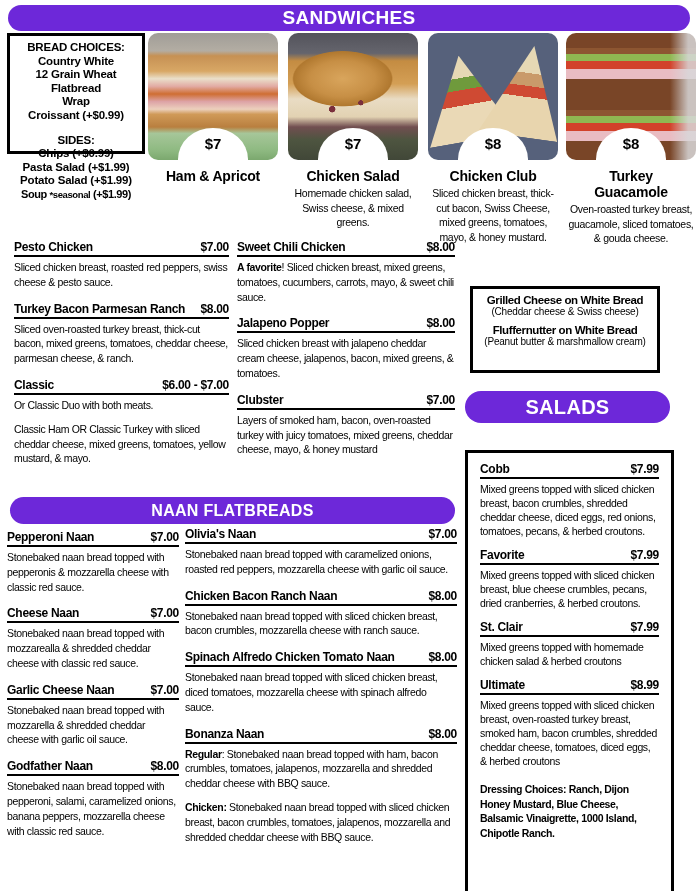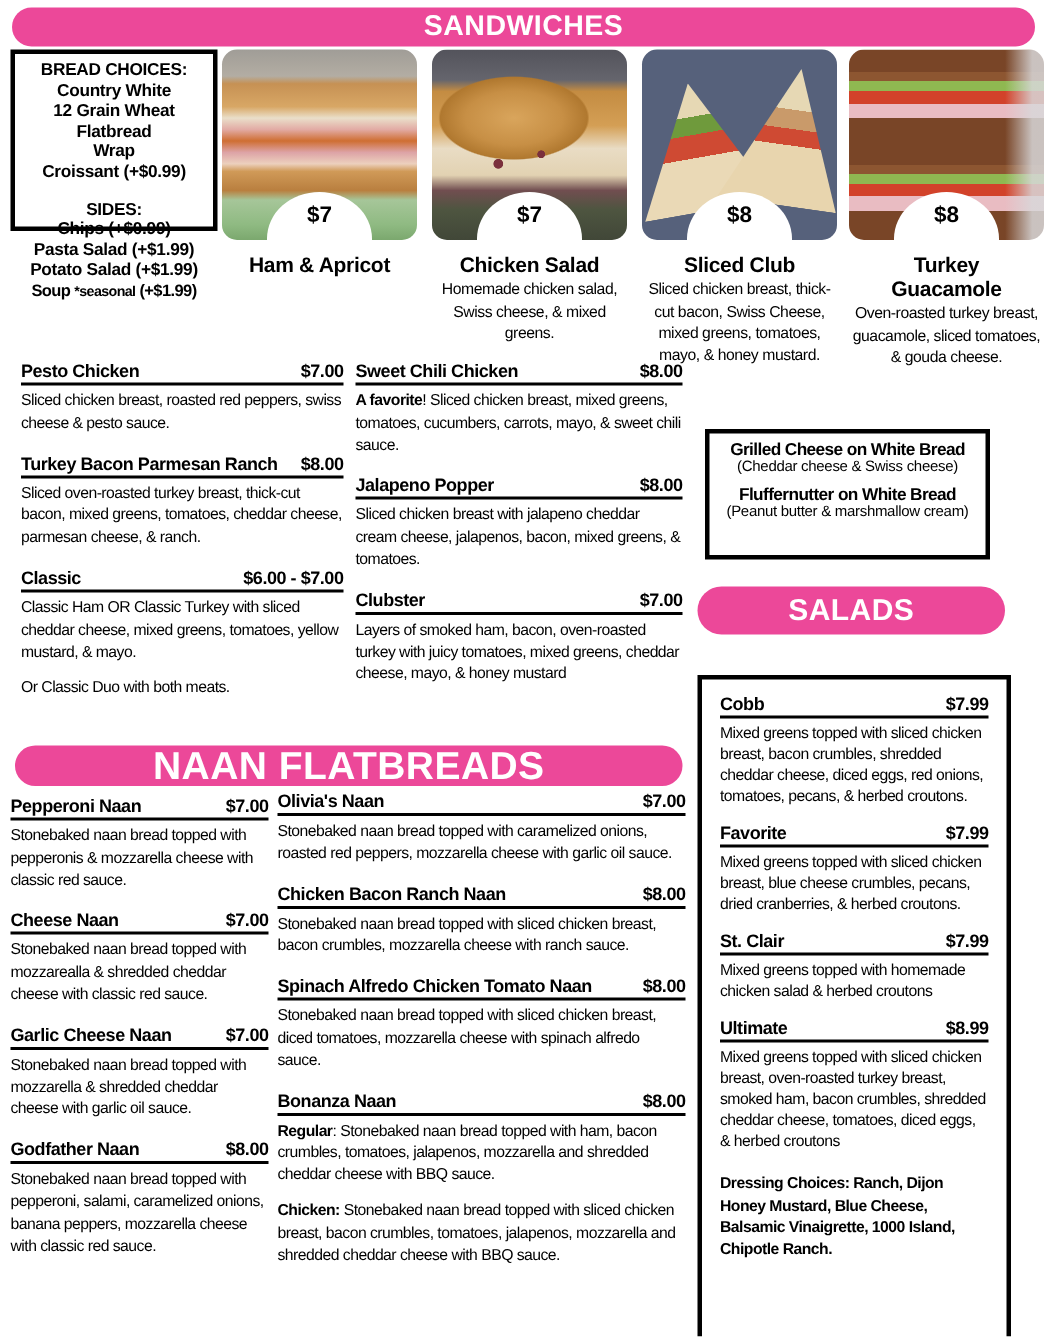--- a/index.html
+++ b/index.html
@@ -1,22 +1,22 @@
 <!DOCTYPE html>
 <html><head>
 <meta charset="utf-8">
 <style>
   html,body{margin:0;padding:0;background:#fff;}
   .page{position:relative;width:697px;height:891px;background:#ffffff;color:#000;
         font-family:"Liberation Sans",sans-serif;overflow:hidden;}
   
-  .bar{position:absolute;background:#ec4899;color:#fff;font-weight:bold;
+  .bar{position:absolute;background:#6d28d9;color:#fff;font-weight:bold;
        display:flex;align-items:center;justify-content:center;letter-spacing:.3px;}
   #bar-sandwiches{left:8px;top:5px;width:682px;height:26px;border-radius:13px;font-size:19px;}
-  #bar-naan{left:10px;top:497px;width:445px;height:27px;border-radius:14px;font-size:26px;}
+  #bar-naan{left:10px;top:497px;width:445px;height:27px;border-radius:14px;font-size:16px;}
   #pill-salads{left:465px;top:391px;width:205px;height:32px;border-radius:17px;font-size:20px;}
   
   .box{position:absolute;border:3px solid #000;background:#fff;box-sizing:border-box;}
   #bread-box{left:7px;top:33px;width:138px;height:121px;text-align:center;
              font-weight:bold;font-size:11.5px;letter-spacing:-.2px;line-height:13.6px;padding-top:5px;}
   #bread-box .gap{height:11px;}
   #bread-box .soup-line{font-size:11px;letter-spacing:-.4px;white-space:nowrap;}
   #bread-box .soup-line .small{font-size:9.5px;}
   #kids-box{left:470px;top:286px;width:190px;height:87px;text-align:center;padding-top:5px;}
   .kids-title{font-size:12.5px;font-weight:bold;}
@@ -114,21 +114,21 @@
     <div class="card-desc">Homemade chicken salad, Swiss cheese, &amp; mixed greens.</div>
   </div>
   <div class="card" id="card-2">
     <div class="photo photo-club">
       <div class="tri tri-a"></div>
       <div class="tri tri-b"></div>
       <div class="price-bubble">
           <span>$8</span>
         </div>
     </div>
-    <div class="card-name">Sliced Club</div>
+    <div class="card-name">Chicken Club</div>
     <div class="card-desc">Sliced chicken breast, thick-cut bacon, Swiss Cheese, mixed greens, tomatoes, mayo, &amp; honey mustard.</div>
   </div>
   <div class="card" id="card-3">
     <div class="photo photo-stack">
       <div class="price-bubble">
           <span>$8</span>
         </div>
     </div>
     <div class="card-name">Turkey Guacamole</div>
     <div class="card-desc">Oven-roasted turkey breast, guacamole, sliced tomatoes, &amp; gouda cheese.</div>
@@ -147,22 +147,22 @@
         <span>Turkey Bacon Parmesan Ranch</span>
         <span class="price">$8.00</span>
       </div>
       <p class="item-desc">Sliced oven-roasted turkey breast, thick-cut bacon, mixed greens, tomatoes, cheddar cheese, parmesan cheese, &amp; ranch.</p>
     </div>
     <div class="menu-item">
       <div class="item-head">
         <span>Classic</span>
         <span class="price">$6.00 - $7.00</span>
       </div>
+      <p class="item-desc">Or Classic Duo with both meats.</p>
       <p class="item-desc">Classic Ham OR Classic Turkey with sliced cheddar cheese, mixed greens, tomatoes, yellow mustard, &amp; mayo.</p>
-      <p class="item-desc">Or Classic Duo with both meats.</p>
     </div>
   </div>
 
   <div class="col" id="col-sand-mid">
     <div class="menu-item">
       <div class="item-head">
         <span>Sweet Chili Chicken</span>
         <span class="price">$8.00</span>
       </div>
       <p class="item-desc"><b>A favorite</b><span>! Sliced chicken breast, mixed greens, tomatoes, cucumbers, carrots, mayo, &amp; sweet chili sauce.</span></p>

